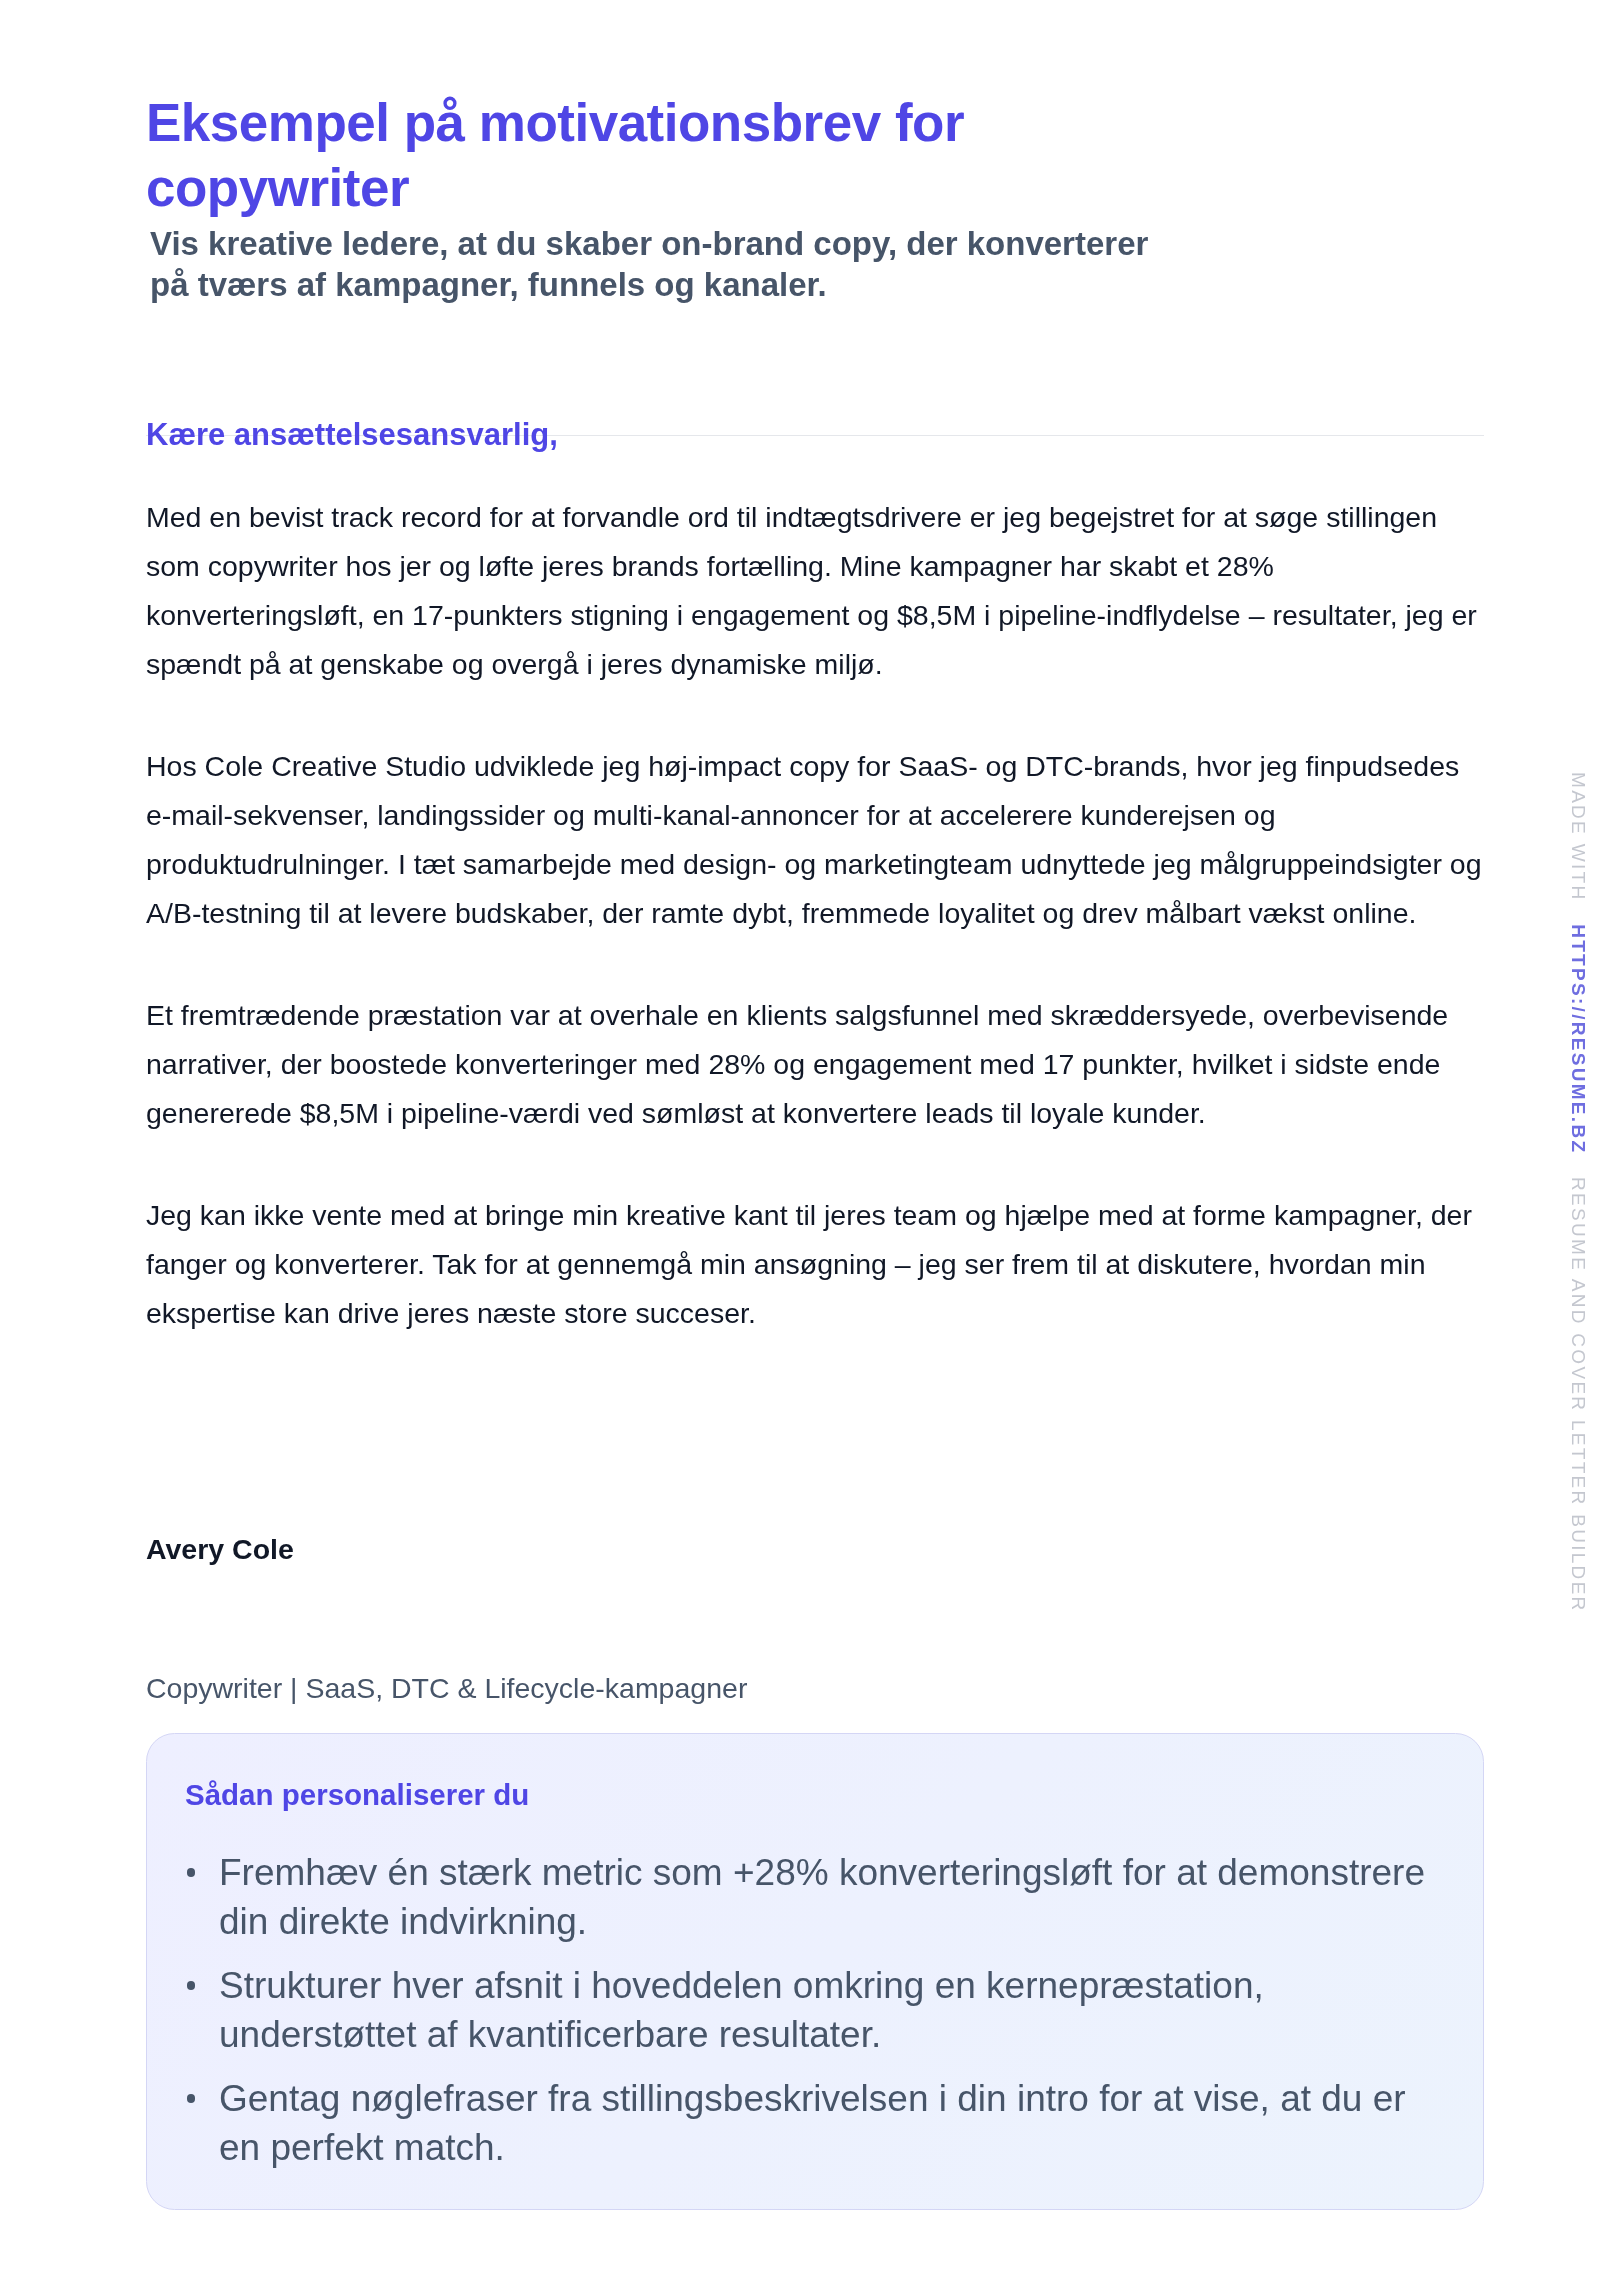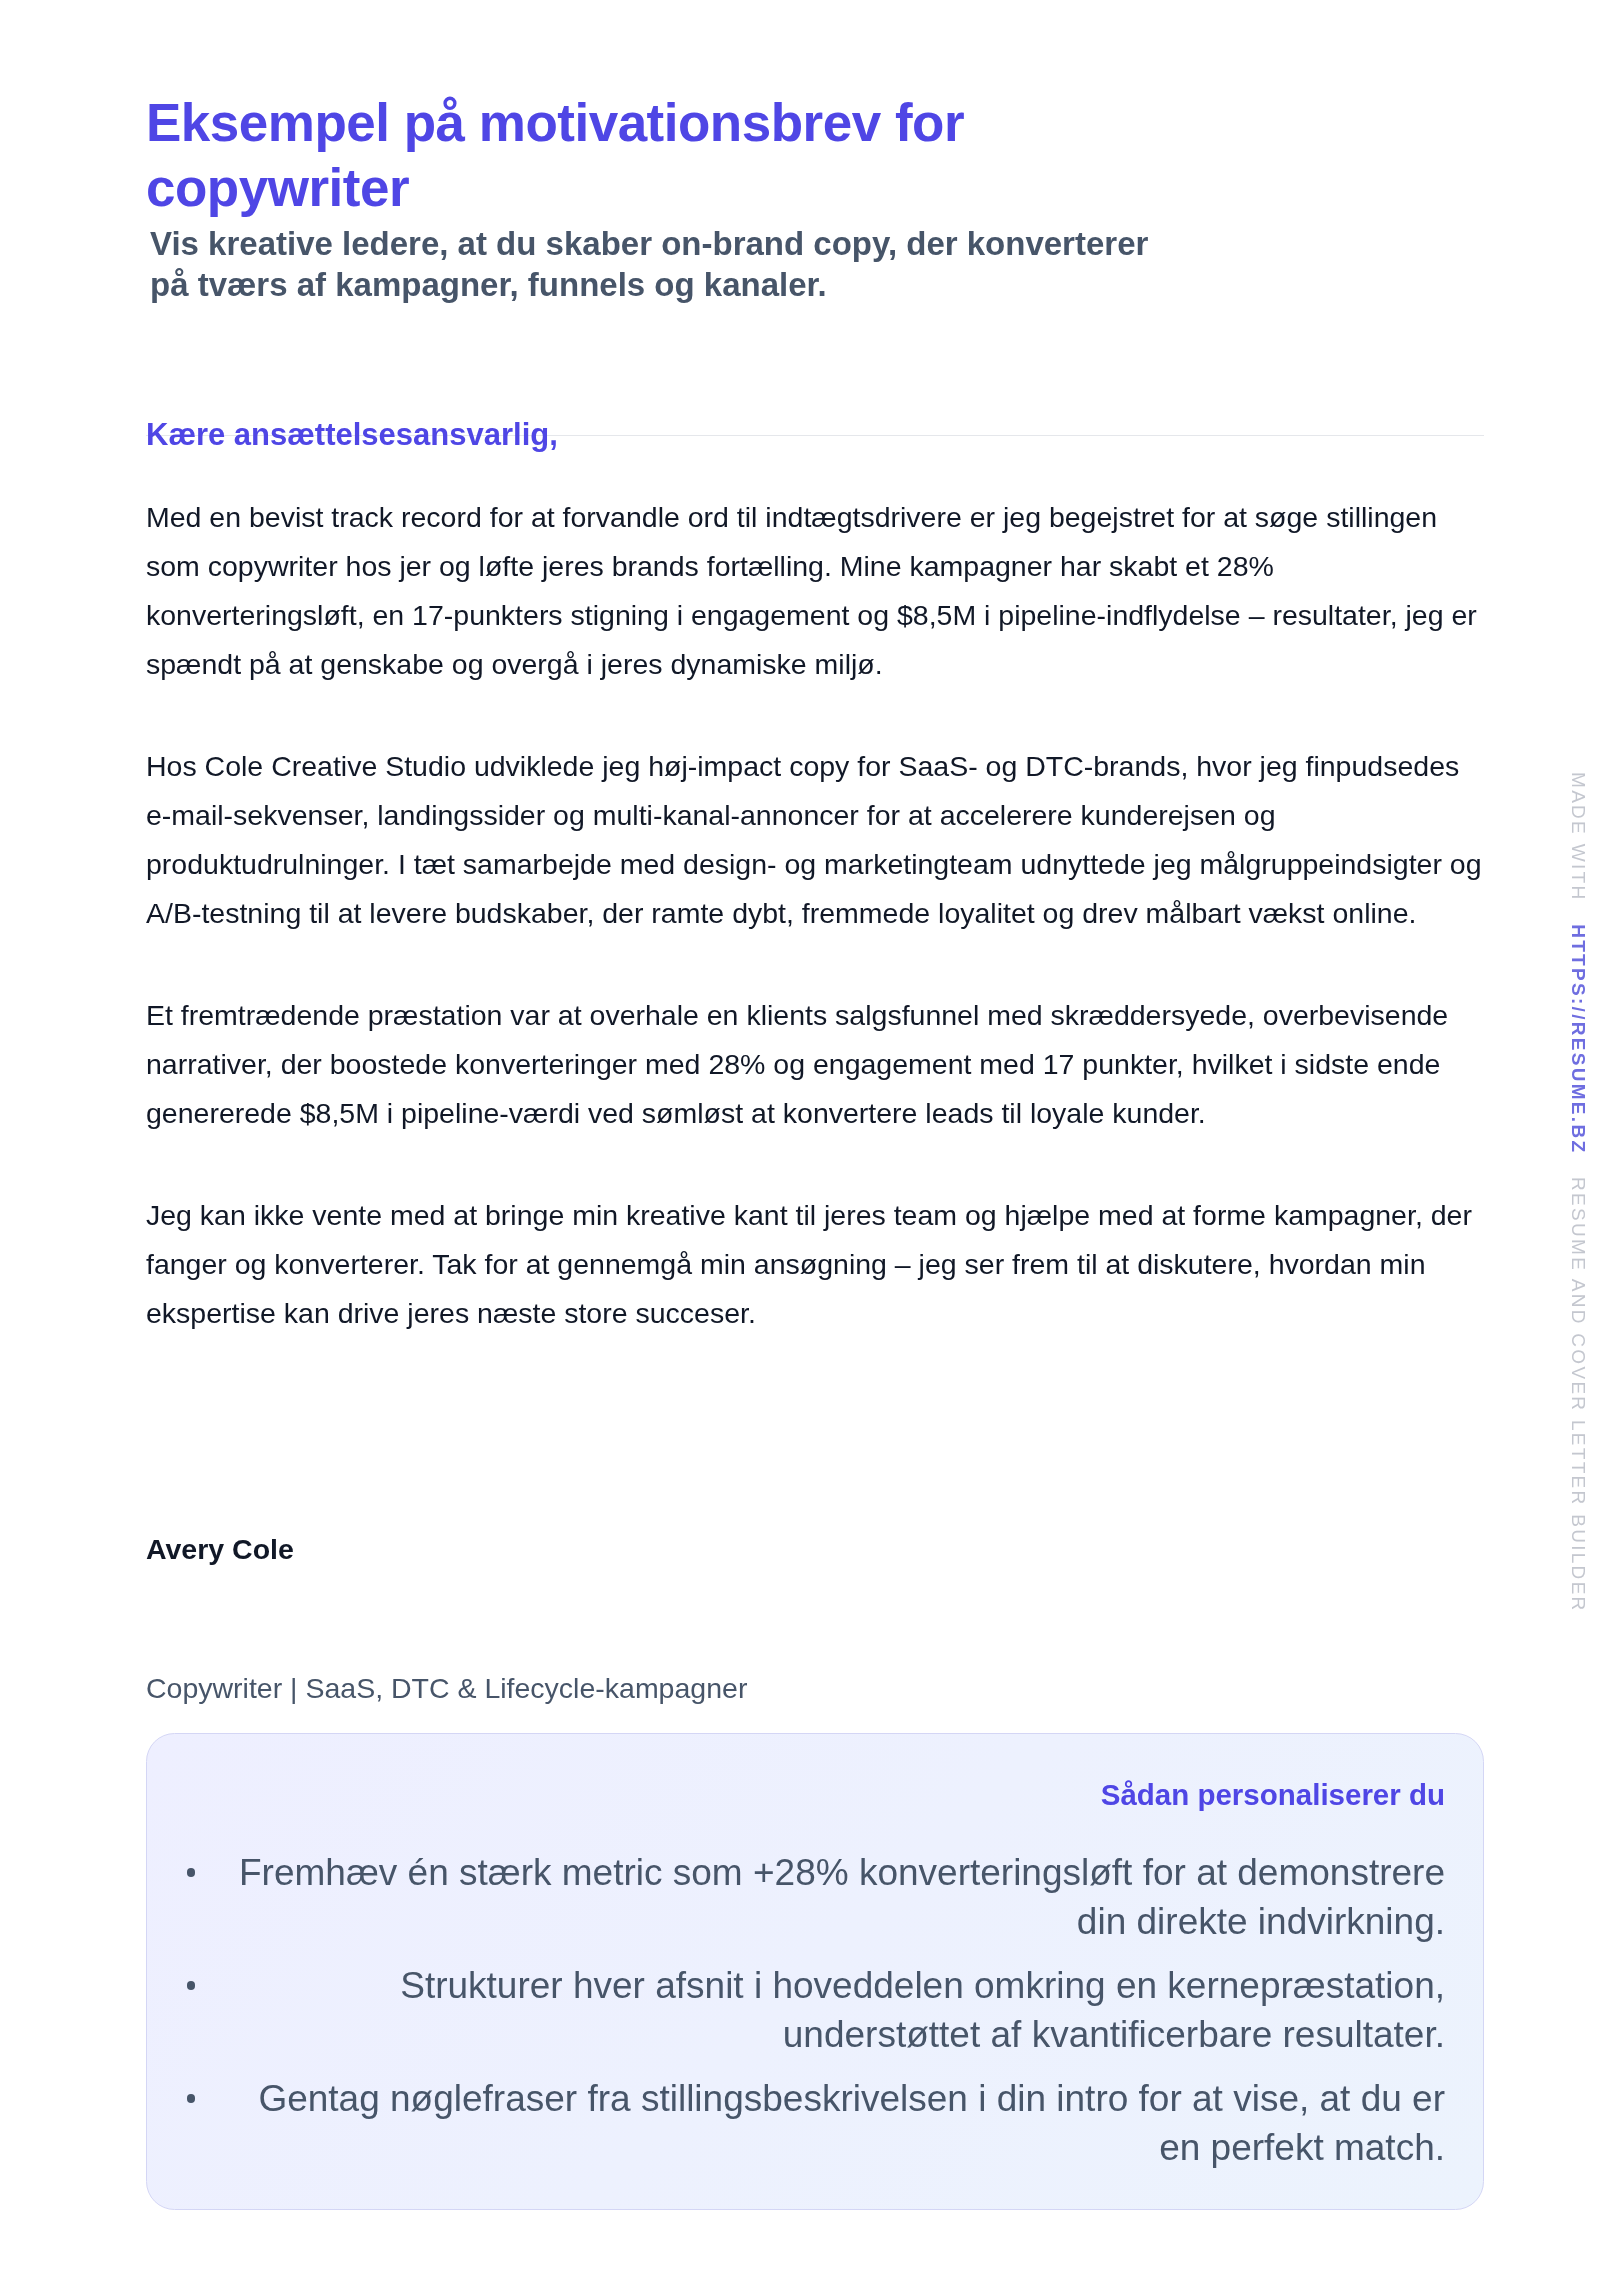--- a/index.html
+++ b/index.html
@@ -39,21 +39,20 @@
   }
   .sig-title {
     position: absolute; left: 0; top: 1672px; margin: 0;
     font-size: 28.5px; color: #475569;
   }
   .tips {
     position: absolute; left: 0; top: 1733px; width: 1338px; height: 477px;
     box-sizing: border-box; border: 1.9px solid #d4d6f5; border-radius: 28.5px;
     background: linear-gradient(135deg, #eeefff 0%, #ecf3fd 100%);
     padding: 44px 38px 0 38px;
-    text-align: right;
   }
   .tips-title {
     margin: 0 0 36px 0; font-size: 29.5px; font-weight: bold; color: #4f46e5;
   }
   .tips-list { list-style: none; margin: 0; padding: 0; }
   .tip {
     position: relative; padding-left: 34px; margin-bottom: 15px;
     font-size: 37px; line-height: 49px; color: #475569;
   }
   .tip-bullet {

